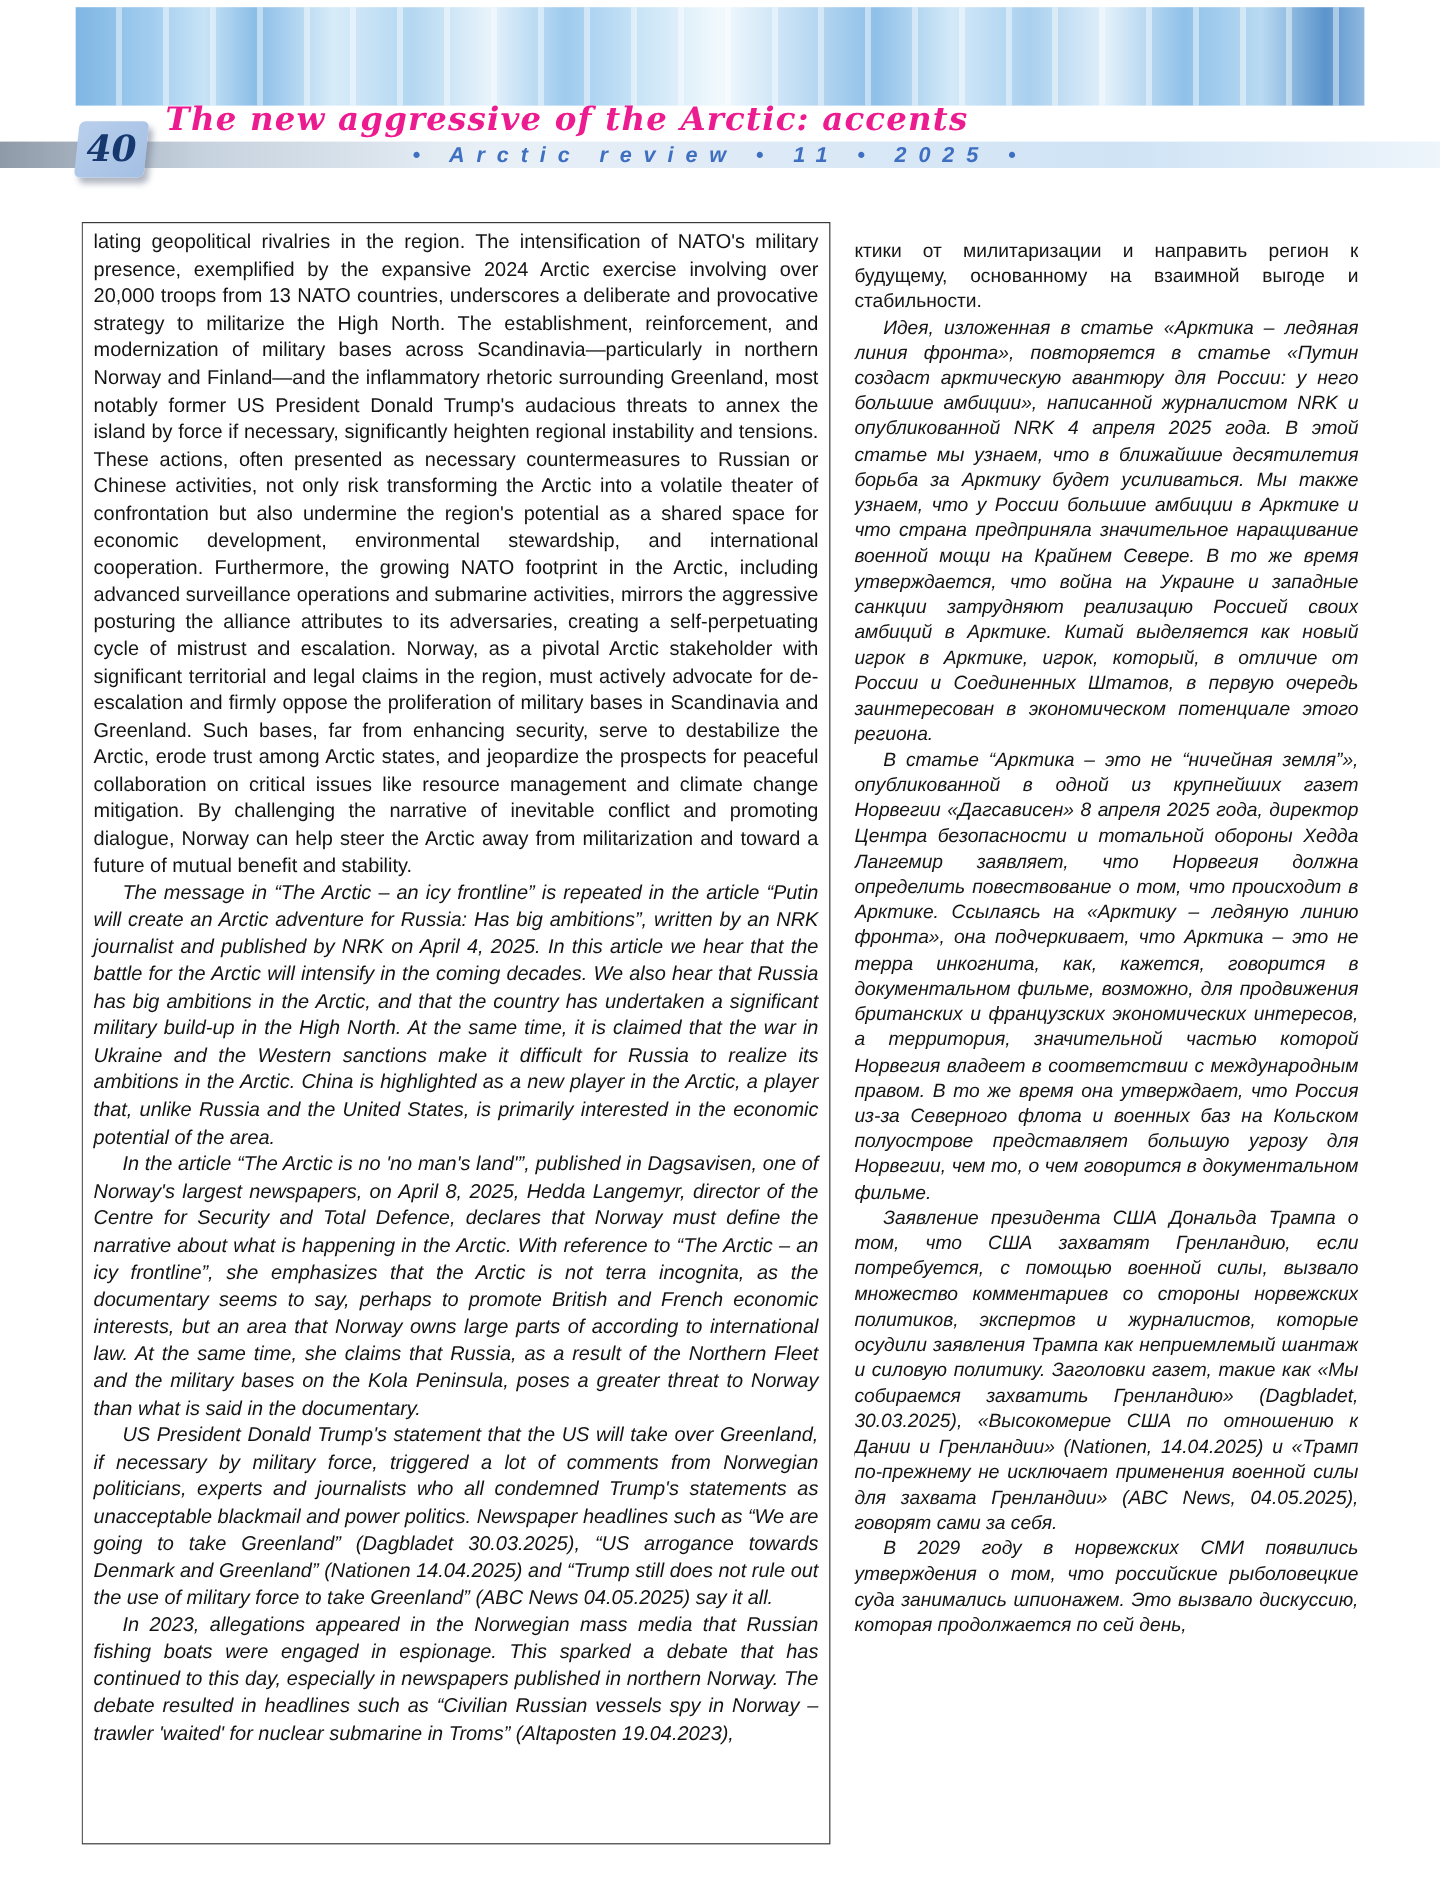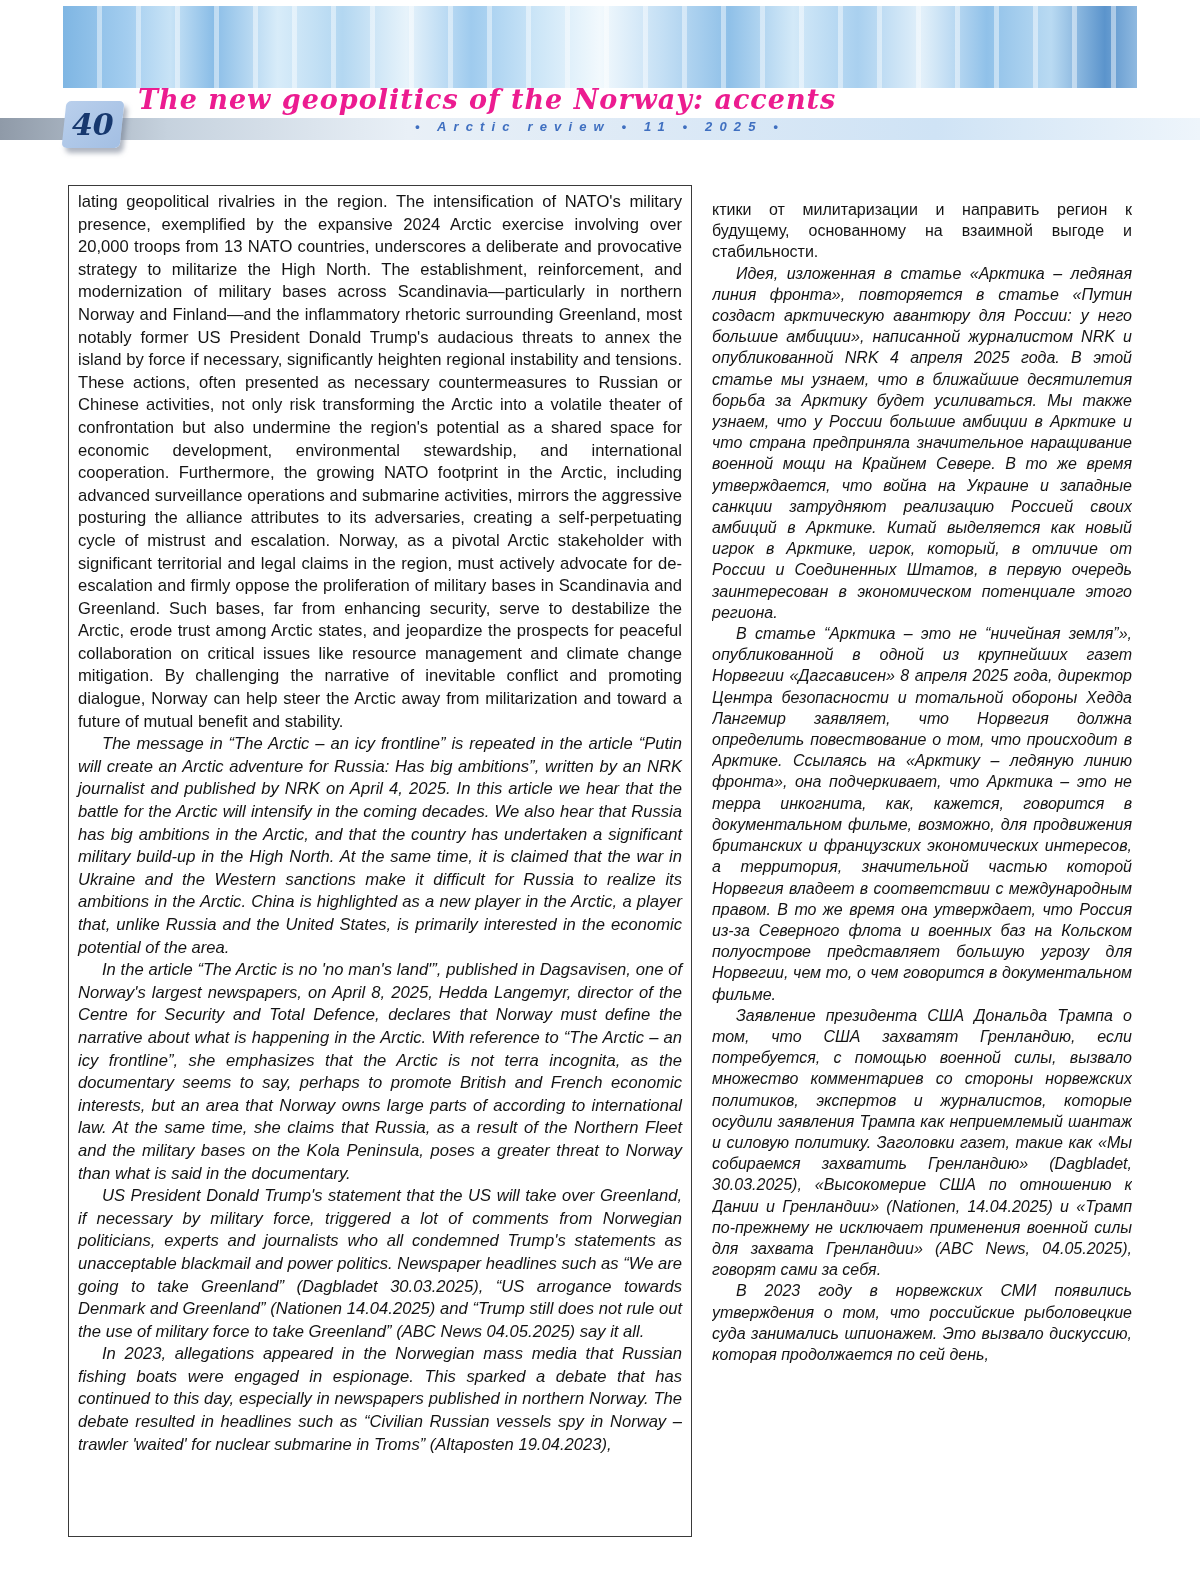--- a/index.html
+++ b/index.html
@@ -22,21 +22,21 @@
   }
 
   
   .journal-stripe {
     position:absolute; left:0; top:118px; width:1200px; height:22px;
     background:linear-gradient(90deg, #8f9aa8 0%, #c6d2de 14%, #e9f0f7 34%,
        #dce9f6 55%, #cfe3f5 78%, #eef5fb 100%);
   }
   .journal-line {
     position:absolute; left:0; top:119px; width:1200px; text-align:center;
-    font-style:italic; color:#3f6fc0; font-size:13px; letter-spacing:0.55em;
+    font-style:italic; color:#3f6fc0; font-size:18px; letter-spacing:0.55em;
     font-weight:bold;
   }
   .page-badge {
     position:absolute; left:64px; top:101px; width:58px; height:47px;
     background:linear-gradient(135deg, #b9cfec 0%, #a3bfe3 100%);
     transform:skewX(-6deg); border-radius:5px;
     box-shadow:4px 5px 5px rgba(110,120,140,0.55);
     display:flex; align-items:center; justify-content:center;
   }
   .page-badge span {
@@ -80,35 +80,35 @@
 
   <div class="top-banner"></div>
 
   <div class="journal-stripe"></div>
   <div class="journal-line">•  Arctic  review  •  11  •  2025  •</div>
 
   <div class="page-badge">
     <span>40</span>
   </div>
 
-  <div class="article-title">The new geopolitics of the Norway: accents</div>
+  <div class="article-title">The new aggressive of the Arctic: accents</div>
 
   <div class="columns">
 
     <div class="col-left" lang="en">
       <p>lating geopolitical rivalries in the region. The intensification of NATO's military presence, exemplified by the expansive 2024 Arctic exercise involving over 20,000 troops from 13 NATO countries, underscores a deliberate and provocative strategy to militarize the High North. The establishment, reinforcement, and modernization of military bases across Scandinavia—particularly in northern Norway and Finland—and the inflammatory rhetoric surrounding Greenland, most notably former US President Donald Trump's audacious threats to annex the island by force if necessary, significantly heighten regional instability and tensions. These actions, often presented as necessary countermeasures to Russian or Chinese activities, not only risk transforming the Arctic into a volatile theater of confrontation but also undermine the region's potential as a shared space for economic development, environmental stewardship, and international cooperation. Furthermore, the growing NATO footprint in the Arctic, including advanced surveillance operations and submarine activities, mirrors the aggressive posturing the alliance attributes to its adversaries, creating a self-perpetuating cycle of mistrust and escalation. Norway, as a pivotal Arctic stakeholder with significant territorial and legal claims in the region, must actively advocate for de-escalation and firmly oppose the proliferation of military bases in Scandinavia and Greenland. Such bases, far from enhancing security, serve to destabilize the Arctic, erode trust among Arctic states, and jeopardize the prospects for peaceful collaboration on critical issues like resource management and climate change mitigation. By challenging the narrative of inevitable conflict and promoting dialogue, Norway can help steer the Arctic away from militarization and toward a future of mutual benefit and stability.</p>
       <p class="indent">The message in “The Arctic – an icy frontline” is repeated in the article “Putin will create an Arctic adventure for Russia: Has big ambitions”, written by an NRK journalist and published by NRK on April 4, 2025. In this article we hear that the battle for the Arctic will intensify in the coming decades. We also hear that Russia has big ambitions in the Arctic, and that the country has undertaken a significant military build-up in the High North. At the same time, it is claimed that the war in Ukraine and the Western sanctions make it difficult for Russia to realize its ambitions in the Arctic. China is highlighted as a new player in the Arctic, a player that, unlike Russia and the United States, is primarily interested in the economic potential of the area.</p>
       <p class="indent">In the article “The Arctic is no 'no man's land'”, published in Dagsavisen, one of Norway's largest newspapers, on April 8, 2025, Hedda Langemyr, director of the Centre for Security and Total Defence, declares that Norway must define the narrative about what is happening in the Arctic. With reference to “The Arctic – an icy frontline”, she emphasizes that the Arctic is not terra incognita, as the documentary seems to say, perhaps to promote British and French economic interests, but an area that Norway owns large parts of according to international law. At the same time, she claims that Russia, as a result of the Northern Fleet and the military bases on the Kola Peninsula, poses a greater threat to Norway than what is said in the documentary.</p>
       <p class="indent">US President Donald Trump's statement that the US will take over Greenland, if necessary by military force, triggered a lot of comments from Norwegian politicians, experts and journalists who all condemned Trump's statements as unacceptable blackmail and power politics. Newspaper headlines such as “We are going to take Greenland” (Dagbladet 30.03.2025), “US arrogance towards Denmark and Greenland” (Nationen 14.04.2025) and “Trump still does not rule out the use of military force to take Greenland” (ABC News 04.05.2025) say it all.</p>
       <p class="indent">In 2023, allegations appeared in the Norwegian mass media that Russian fishing boats were engaged in espionage. This sparked a debate that has continued to this day, especially in newspapers published in northern Norway. The debate resulted in headlines such as “Civilian Russian vessels spy in Norway – trawler 'waited' for nuclear submarine in Troms” (Altaposten 19.04.2023),</p>
     </div>
 
     <div class="col-right" lang="ru">
       <p>ктики от милитаризации и направить регион к будущему, основанному на взаимной выгоде и стабильности.</p>
       <p class="indent">Идея, изложенная в статье «Арктика – ледяная линия фронта», повторяется в статье «Путин создаст арктическую авантюру для России: у него большие амбиции», написанной журналистом NRK и опубликованной NRK 4 апреля 2025 года. В этой статье мы узнаем, что в ближайшие десятилетия борьба за Арктику будет усиливаться. Мы также узнаем, что у России большие амбиции в Арктике и что страна предприняла значительное наращивание военной мощи на Крайнем Севере. В то же время утверждается, что война на Украине и западные санкции затрудняют реализацию Россией своих амбиций в Арктике. Китай выделяется как новый игрок в Арктике, игрок, который, в отличие от России и Соединенных Штатов, в первую очередь заинтересован в экономическом потенциале этого региона.</p>
       <p class="indent">В статье “Арктика – это не “ничейная земля”», опубликованной в одной из крупнейших газет Норвегии «Дагсависен» 8 апреля 2025 года, директор Центра безопасности и тотальной обороны Хедда Лангемир заявляет, что Норвегия должна определить повествование о том, что происходит в Арктике. Ссылаясь на «Арктику – ледяную линию фронта», она подчеркивает, что Арктика – это не терра инкогнита, как, кажется, говорится в документальном фильме, возможно, для продвижения британских и французских экономических интересов, а территория, значительной частью которой Норвегия владеет в соответствии с международным правом. В то же время она утверждает, что Россия из-за Северного флота и военных баз на Кольском полуострове представляет большую угрозу для Норвегии, чем то, о чем говорится в документальном фильме.</p>
       <p class="indent">Заявление президента США Дональда Трампа о том, что США захватят Гренландию, если потребуется, с помощью военной силы, вызвало множество комментариев со стороны норвежских политиков, экспертов и журналистов, которые осудили заявления Трампа как неприемлемый шантаж и силовую политику. Заголовки газет, такие как «Мы собираемся захватить Гренландию» (Dagbladet, 30.03.2025), «Высокомерие США по отношению к Дании и Гренландии» (Nationen, 14.04.2025) и «Трамп по-прежнему не исключает применения военной силы для захвата Гренландии» (ABC News, 04.05.2025), говорят сами за себя.</p>
-      <p class="indent">В 2023 году в норвежских СМИ появились утверждения о том, что российские рыболовецкие суда занимались шпионажем. Это вызвало дискуссию, которая продолжается по сей день,</p>
+      <p class="indent">В 2029 году в норвежских СМИ появились утверждения о том, что российские рыболовецкие суда занимались шпионажем. Это вызвало дискуссию, которая продолжается по сей день,</p>
     </div>
 
   </div>
 
 </div>
 
 </body></html>

